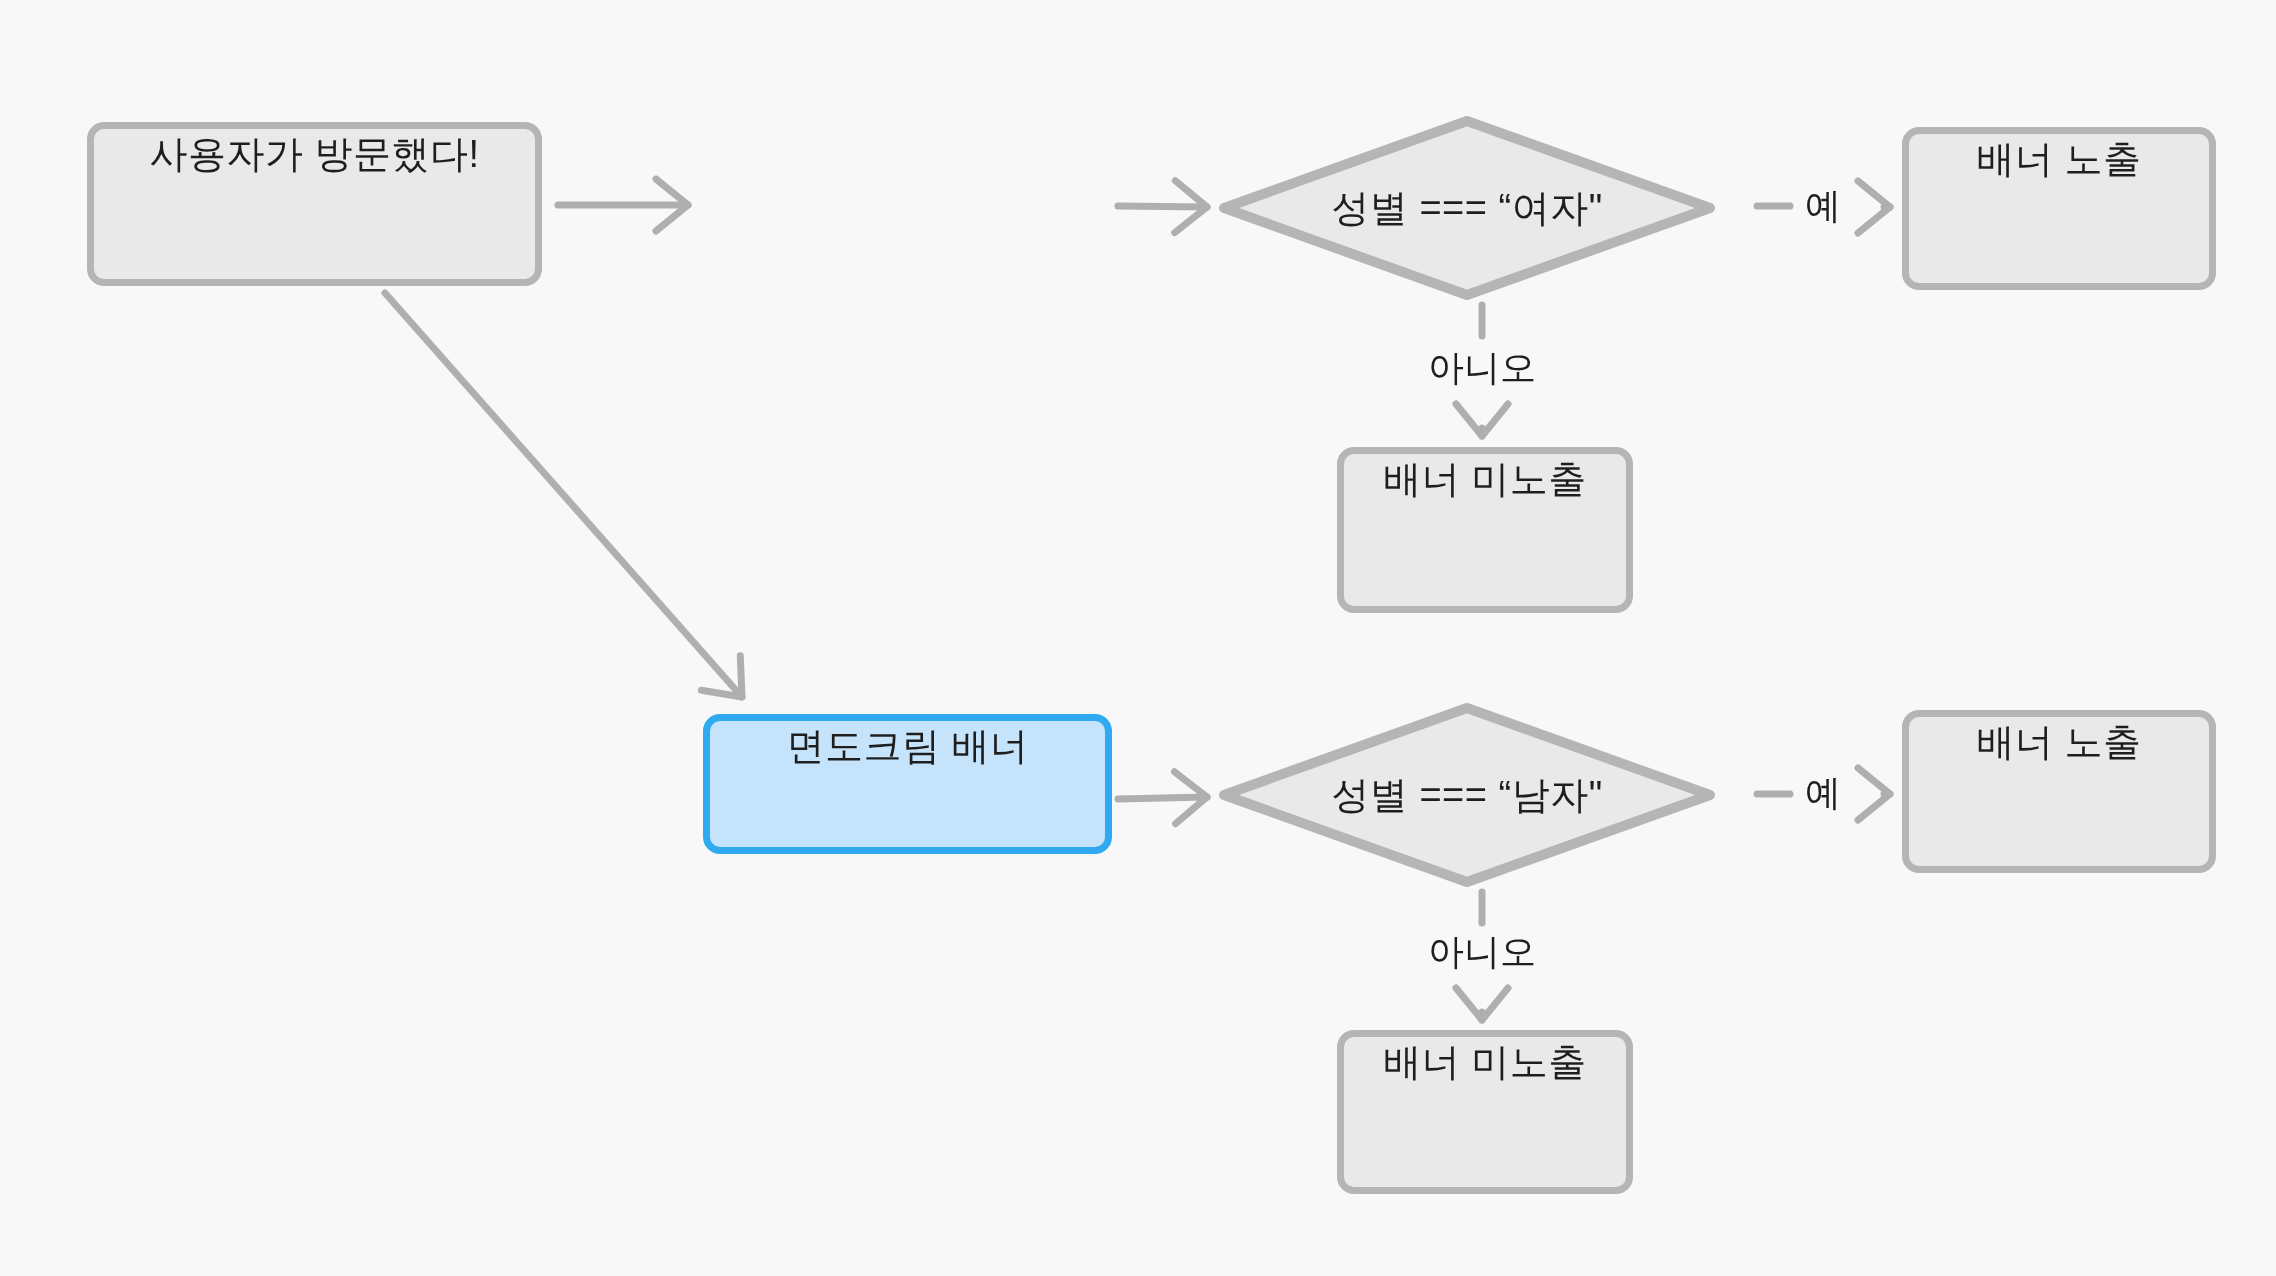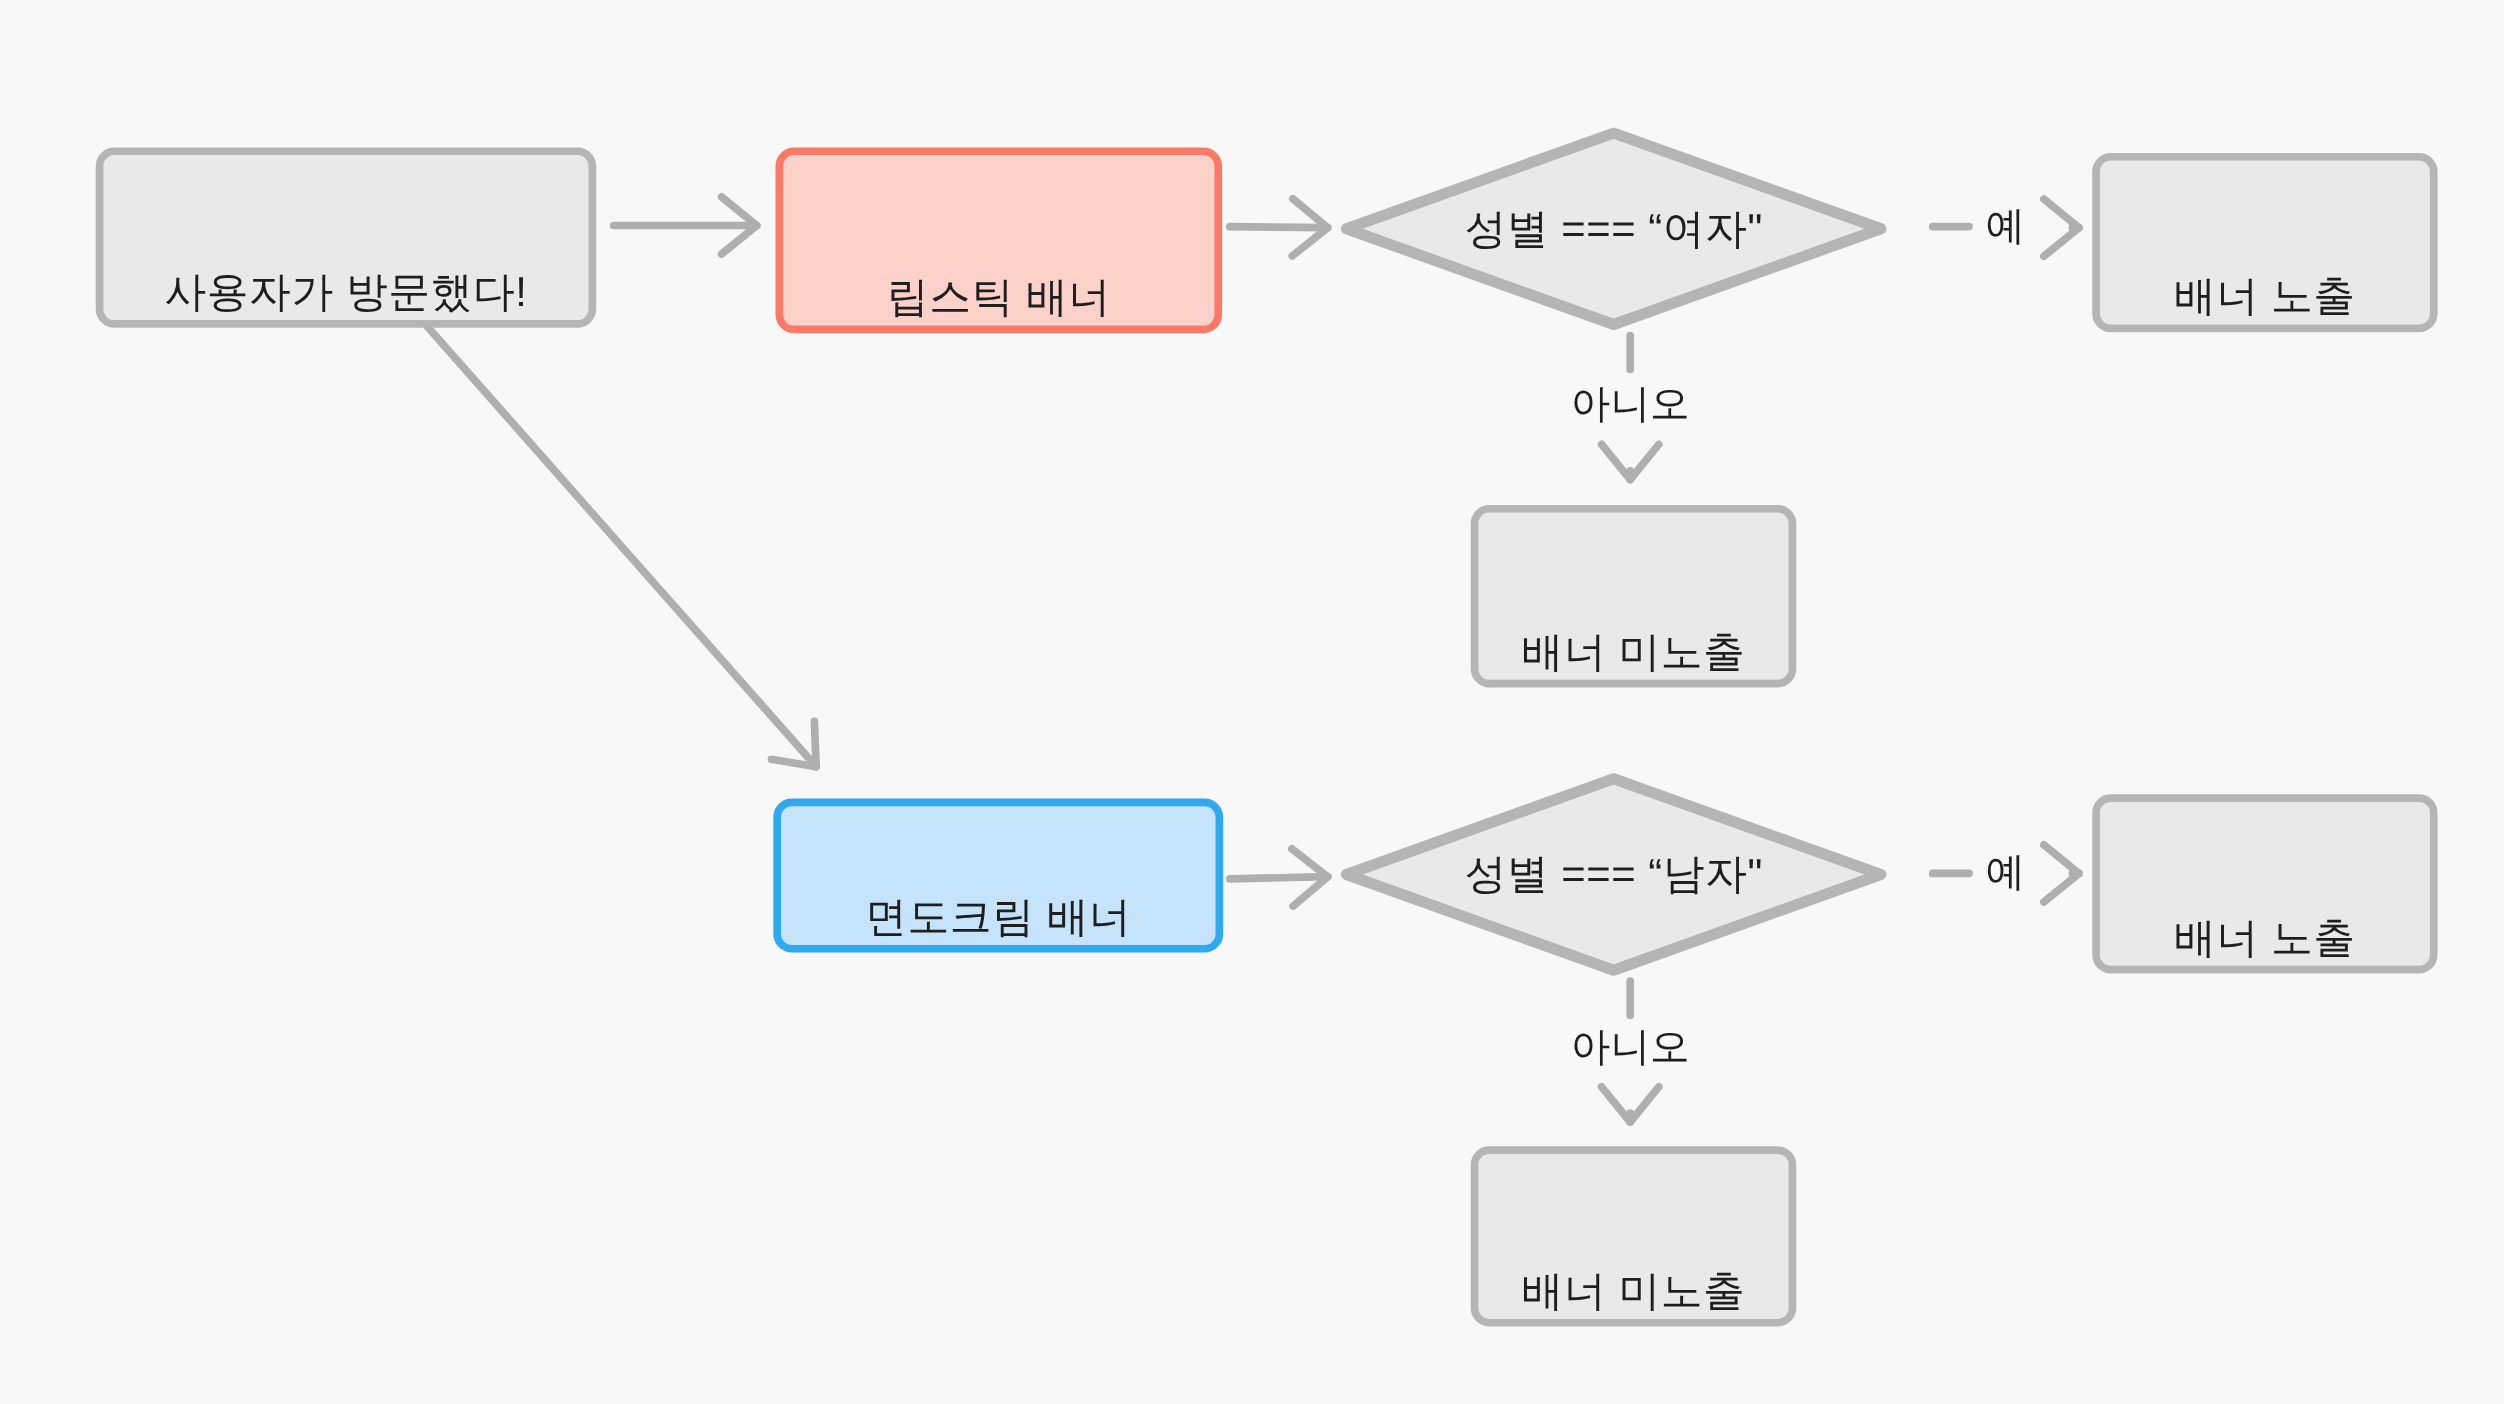--- a/index.html
+++ b/index.html
@@ -16,26 +16,25 @@
     position: absolute;
     left: 0; top: 0;
   }
   .node {
     position: absolute;
     box-sizing: border-box;
     background: #E9E9E9;
     border: 7px solid #B5B5B5;
     border-radius: 17px;
     display: flex;
-    align-items: flex-end;
+    align-items: flex-start;
     justify-content: center;
     font-size: 38px;
     letter-spacing: 0.5px;
     color: #1E1E1E;
-    margin-top: 12px;
   }
   .node.red  { background: #FBD1CA; border-color: #F97A67; }
   .node.blue { background: #C5E4FB; border-color: #2FAAF0; }
   .diamond-label {
     position: absolute;
     width: 440px;
     transform: translate(-50%, -50%);
     text-align: center;
     font-size: 38px;
     letter-spacing: 0.5px;
@@ -77,23 +76,20 @@
       <path d="M 1884 794 L 1890 794" marker-end="url(#chev)"></path>
       <path d="M 1482 892 L 1482 923"></path>
       <path d="M 1482 1012 L 1482 1020" marker-end="url(#chev)"></path>
     </g>
   </svg>
 
   <div class="node" style="left:87px; top:122px; width:455px; height:164px;">
     <span>사용자가 방문했다!</span>
   </div>
 
-  <div class="node red" style="left:705px; top:122px; width:406px; height:169px;">
-    <span>립스틱 배너</span>
-  </div>
 
   <div class="node" style="left:1902px; top:127px; width:314px; height:163px;">
     <span>배너 노출</span>
   </div>
 
   <div class="node" style="left:1337px; top:447px; width:296px; height:166px;">
     <span>배너 미노출</span>
   </div>
 
   <div class="node blue" style="left:703px; top:714px; width:409px; height:140px;">

